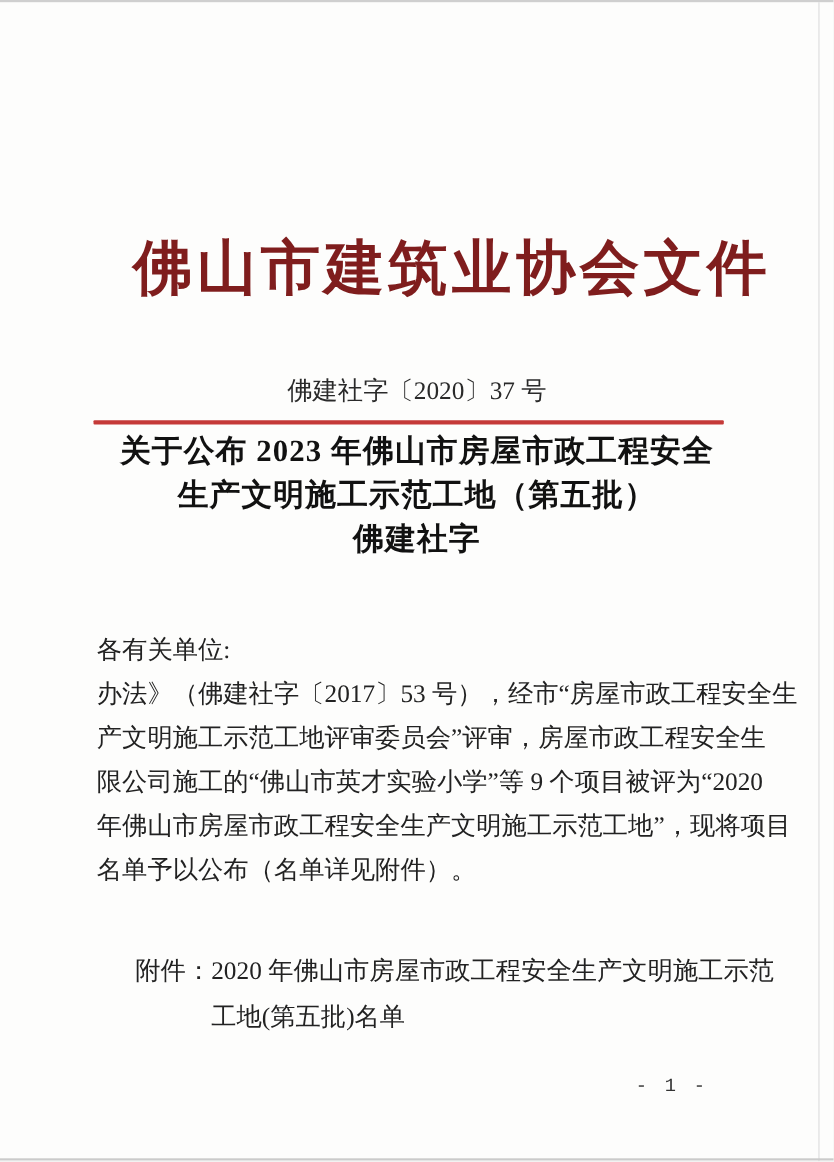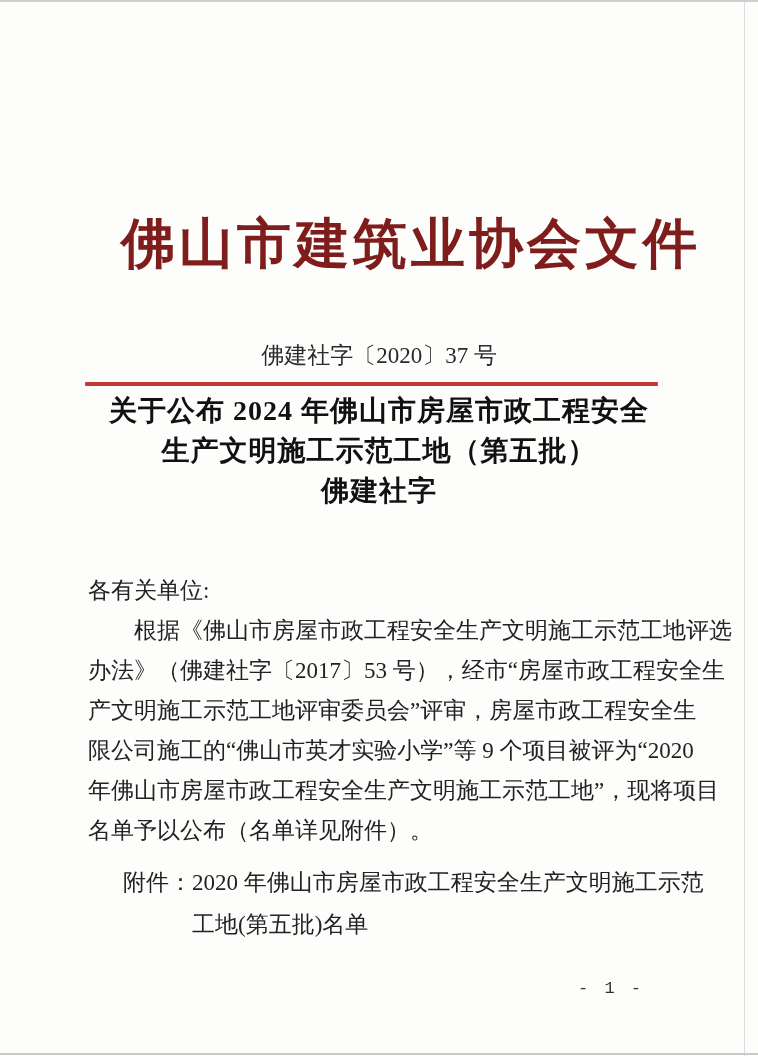--- a/index.html
+++ b/index.html
@@ -73,28 +73,27 @@
   <div class="edge-right"></div>
   <div class="edge-bottom"></div>
 
   <div class="letterhead" style="color: #7f1d1d; margin-left: 32px;">佛山市建筑业协会文件</div>
 
   <div class="doc-number">佛建社字〔2020〕37 号</div>
 
   <div class="red-rule" style="background: rgb(197, 58, 56);"></div>
 
   <div class="doc-title">
-    <div>关于公布 2024 年佛山市房屋市政工程安全</div>
+    <div>关于公布 2023 年佛山市房屋市政工程安全</div>
     <div>生产文明施工示范工地（第五批）</div>
     <div>佛建社字</div>
   </div>
 
   <div class="body-block">
     <div class="body-line">各有关单位:</div>
-    <div class="body-line indent-first">根据《佛山市房屋市政工程安全生产文明施工示范工地评选</div>
     <div class="body-line">办法》（佛建社字〔2017〕53 号），经市“房屋市政工程安全生</div>
     <div class="body-line">产文明施工示范工地评审委员会”评审，房屋市政工程安全生</div>
     <div class="body-line">限公司施工的“佛山市英才实验小学”等 9 个项目被评为“2020</div>
     <div class="body-line">年佛山市房屋市政工程安全生产文明施工示范工地”，现将项目</div>
     <div class="body-line">名单予以公布（名单详见附件）。</div>
   </div>
 
   <div class="attachment">
     <div class="label">附件：</div>
     <div class="att-lines">

